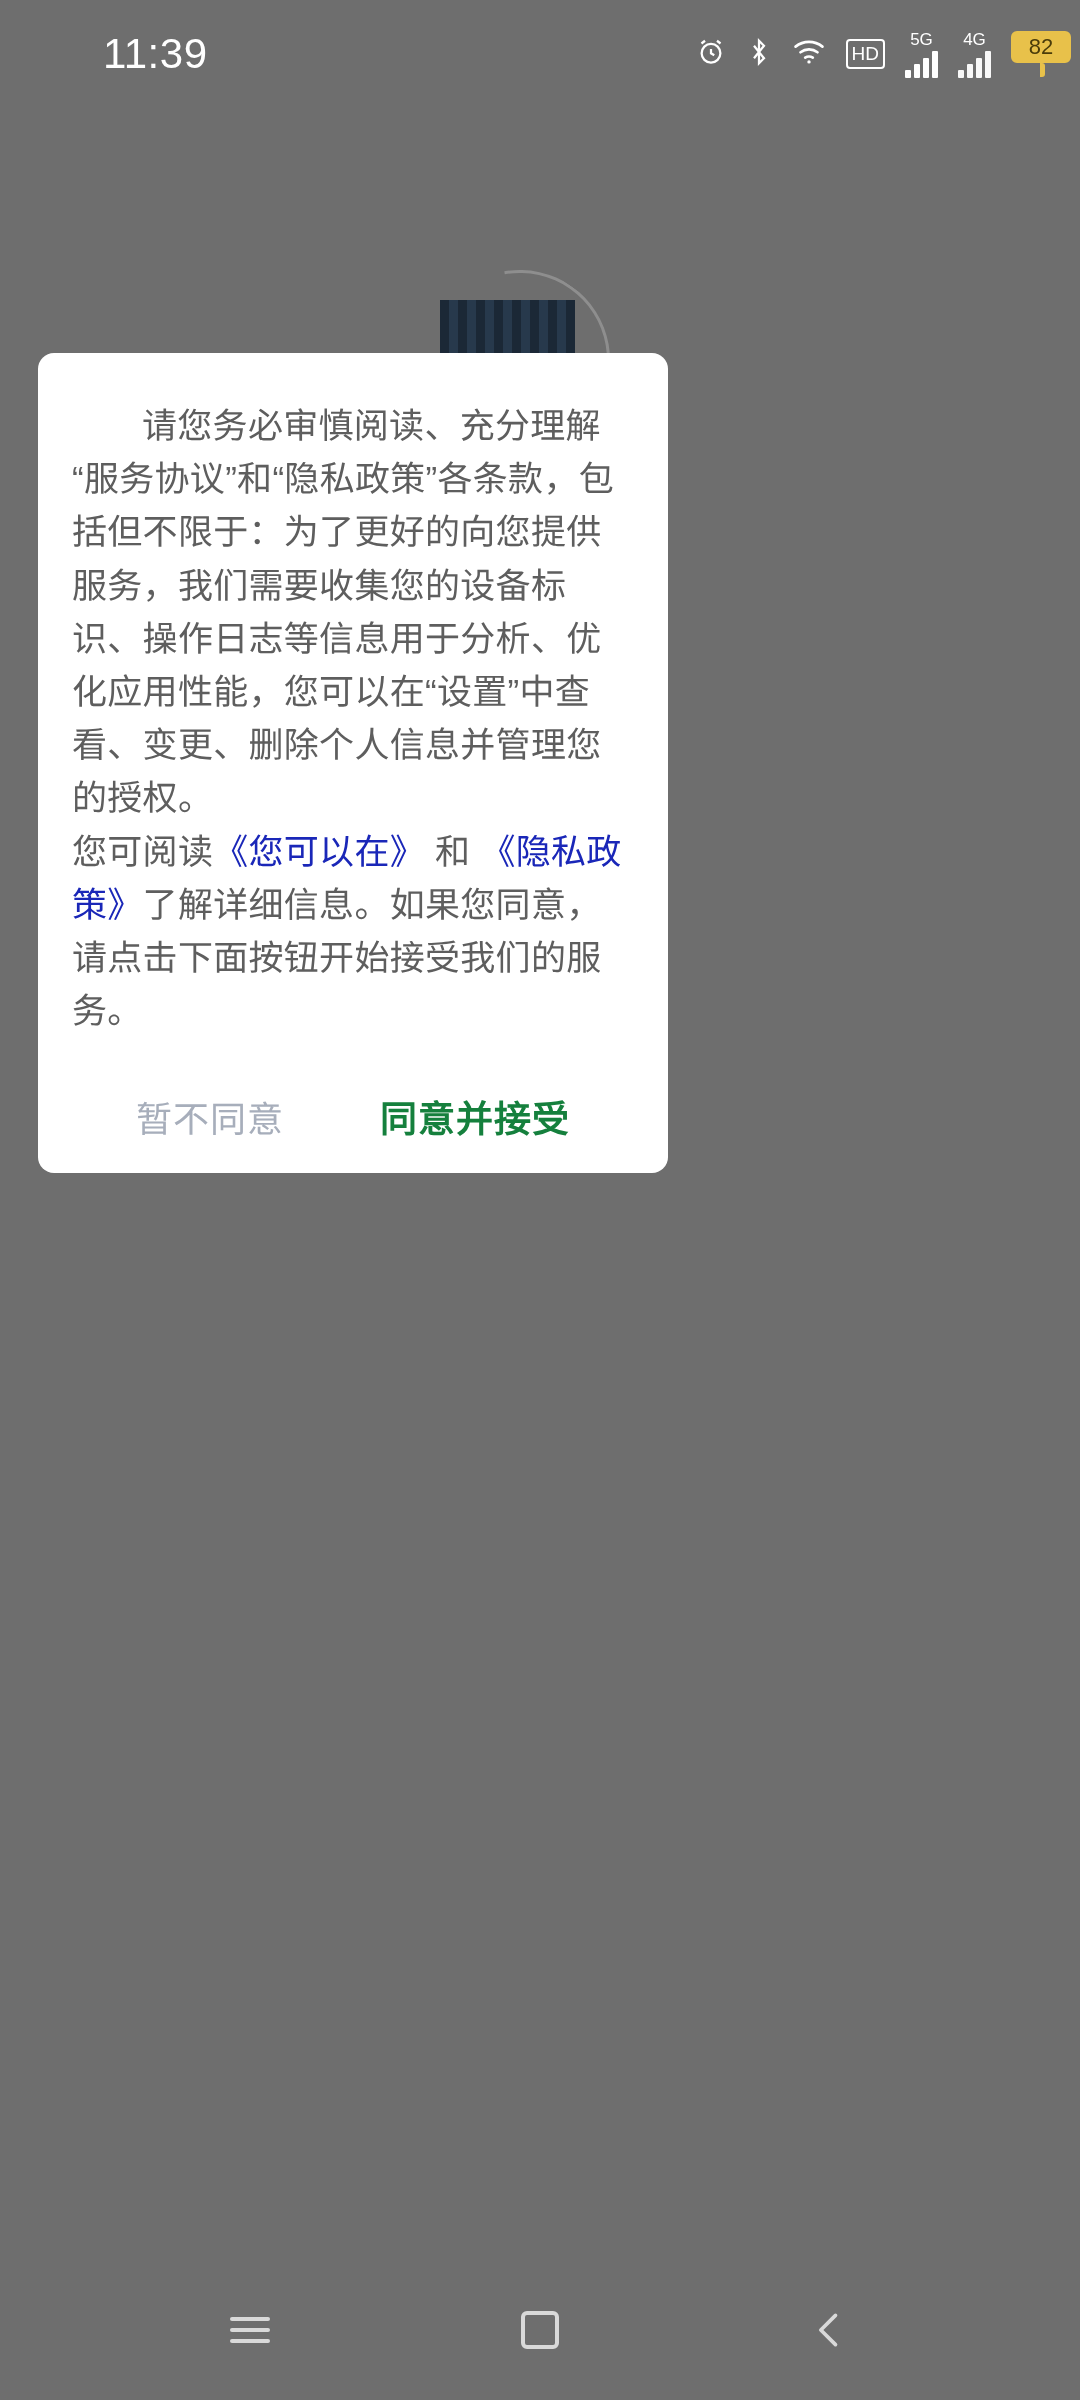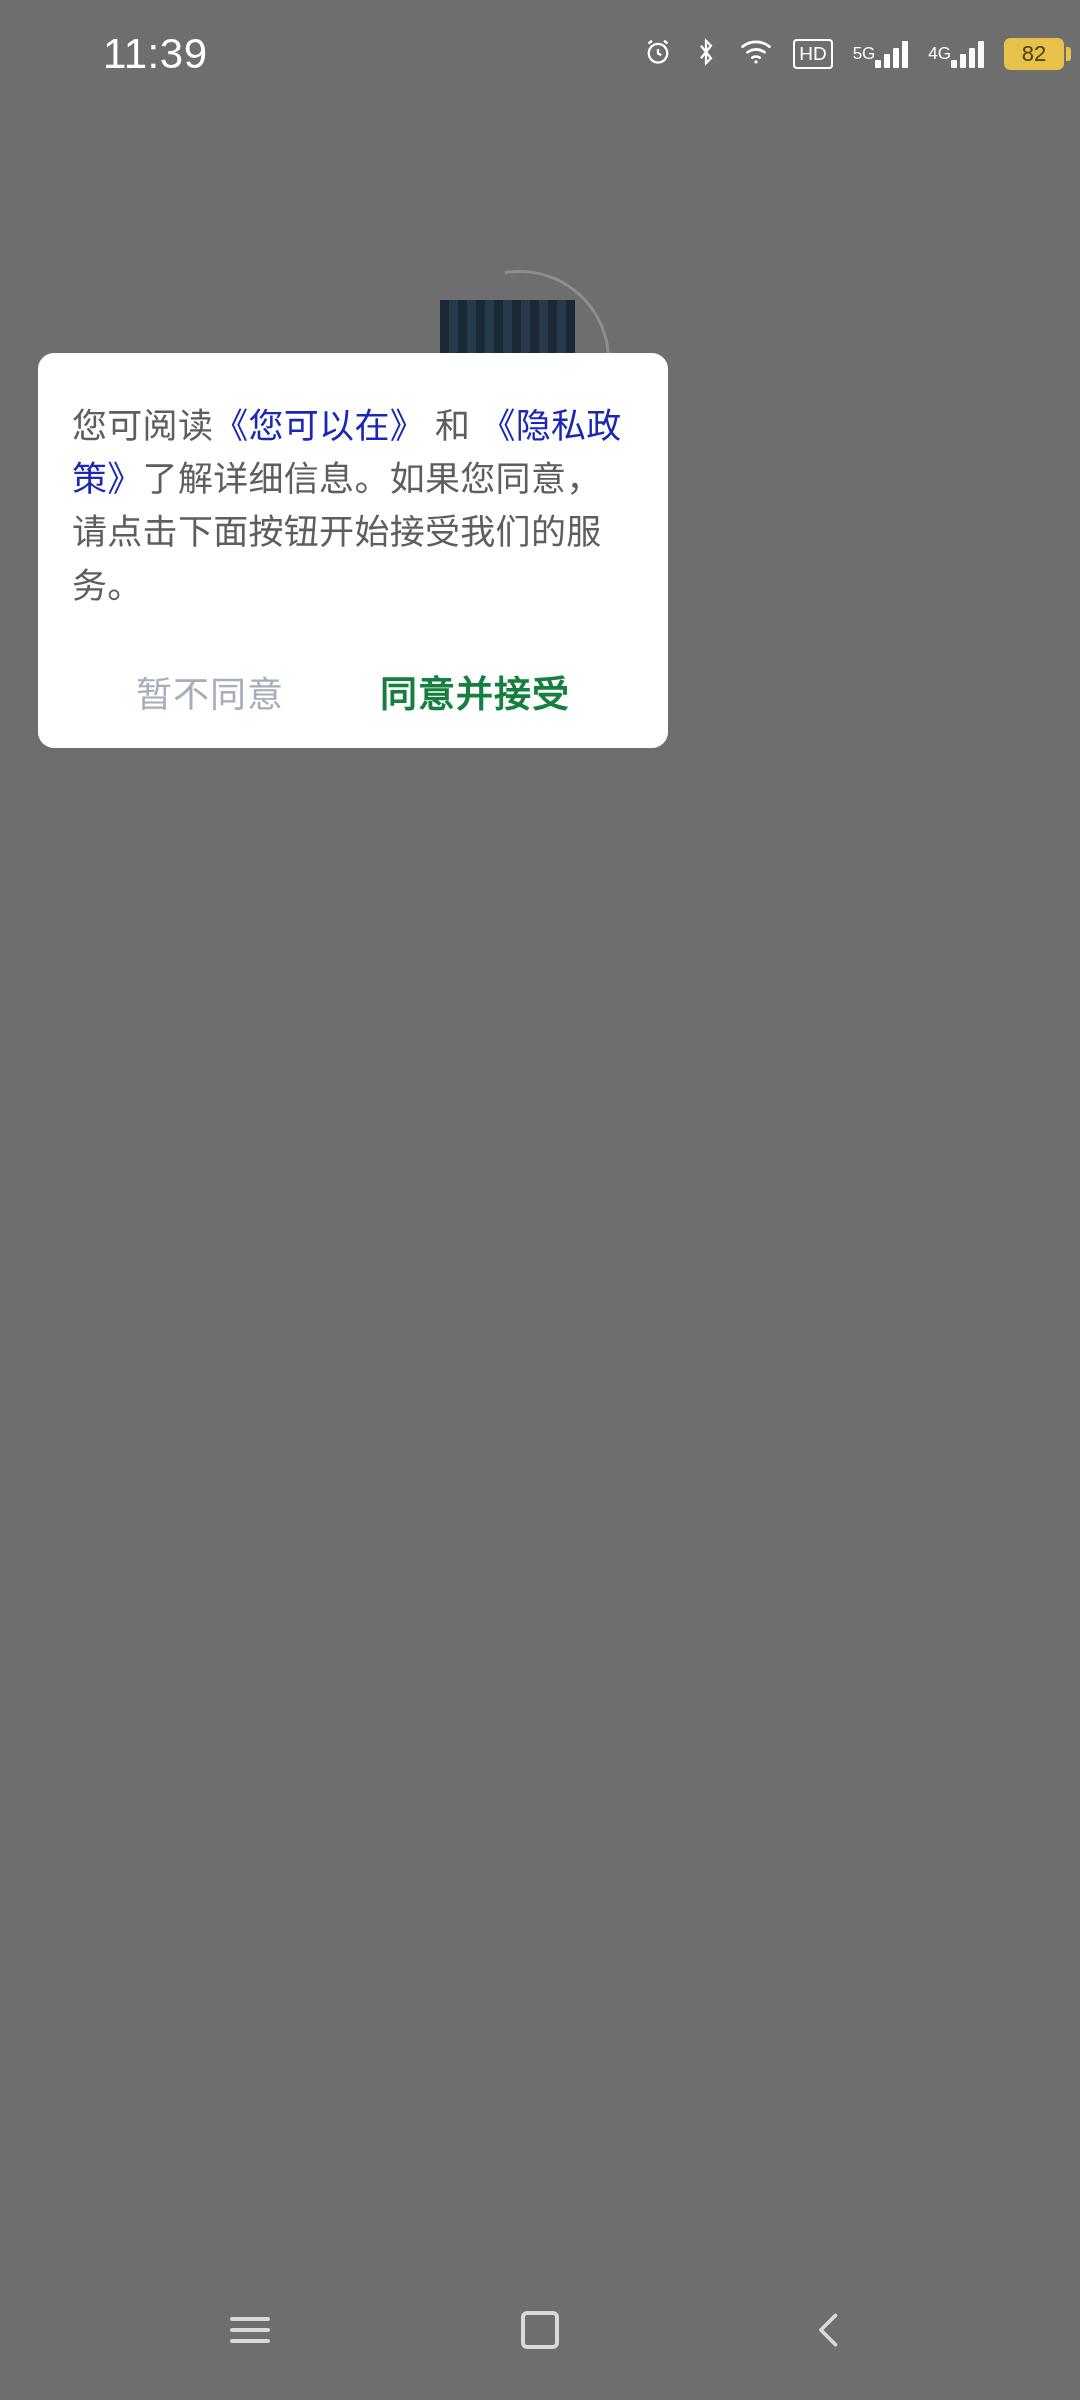--- a/index.html
+++ b/index.html
@@ -42,39 +42,40 @@
     gap: 20px;
   }
   .sicon { display: block; }
   .net-label {
     font-size: 17px;
     line-height: 1;
     color: #ffffff;
     text-align: center;
     margin-bottom: 2px;
   }
-  .signal-wrap { display: flex; flex-direction: row; align-items: center; }
+  .signal-wrap { display: flex; flex-direction: column; align-items: center; }
   .bars { display: flex; align-items: flex-end; gap: 3px; height: 28px; }
   .bars i { display: block; width: 6px; background: #ffffff; border-radius: 1px; }
   .bars i:nth-child(1) { height: 8px; }
   .bars i:nth-child(2) { height: 14px; }
   .bars i:nth-child(3) { height: 20px; }
   .bars i:nth-child(4) { height: 27px; }
   .bars.dim i { background: #ffffff; opacity: .95; }
   .hd-badge {
     border: 2px solid #ffffff;
     border-radius: 4px;
     font-size: 19px;
     line-height: 1;
     padding: 3px 4px 4px 4px;
     letter-spacing: 0;
   }
   #battery {
     display: flex;
     align-items: center;
+    flex-direction: column;
   }
   #battery .body {
     width: 60px;
     height: 32px;
     border: 3px solid #e8c14a;
     border-radius: 6px;
     background: #e8c14a;
     color: #4a3c0a;
     font-size: 22px;
     line-height: 26px;
@@ -288,20 +289,21 @@
   </div>
 
   <div id="bg-logo">
     <span class="arc"></span>
     <span class="tile"></span>
   </div>
 
   <div id="dialog">
 
     <div id="dialog-body">
+      <p id="para-1">请您务必审慎阅读、充分理解“服务协议”和“隐私政策”各条款，包括但不限于：为了更好的向您提供服务，我们需要收集您的设备标识、操作日志等信息用于分析、优化应用性能，您可以在“设置”中查看、变更、删除个人信息并管理您的授权。</p>
       <p><span>您可阅读</span><a href="#" class="doc-link">《您可以在》</a><span> 和 </span><a href="#" class="doc-link">《隐私政策》</a><span>了解详细信息。如果您同意，请点击下面按钮开始接受我们的服务。</span></p>
     </div>
 
     <div id="dialog-actions">
       <button id="btn-decline">暂不同意</button>
       <button id="btn-accept">同意并接受</button>
     </div>
   </div>
 
   <div id="nav-bar">

